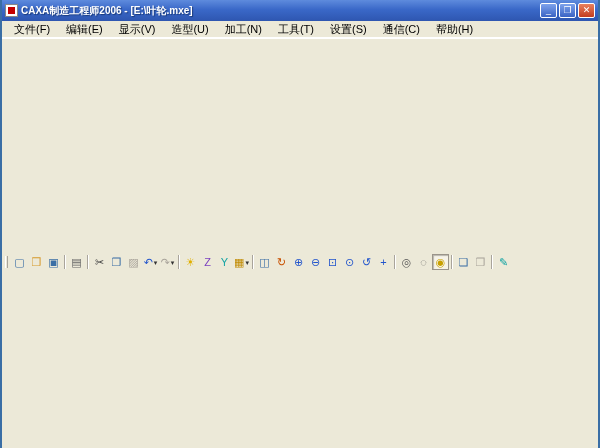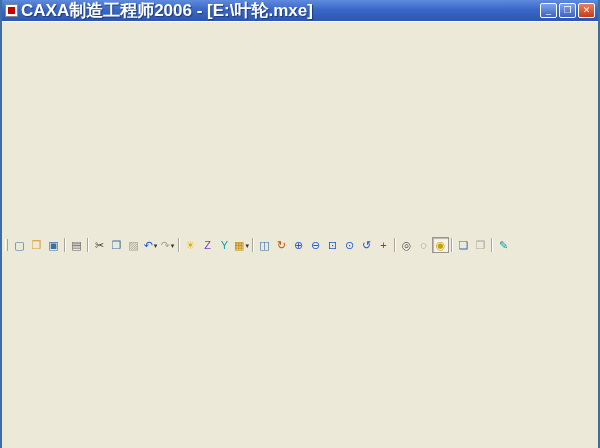--- a/index.html
+++ b/index.html
@@ -6,21 +6,21 @@
   html,body { width:600px; height:448px; overflow:hidden; background:#000;
               font-family:"Liberation Sans","DejaVu Sans",sans-serif; }
   .win { position:absolute; inset:0; border-left:2px solid #3A6EA5; border-right:2px solid #3A6EA5;
          background:#ECE9D8; display:flex; flex-direction:column; }
   
   .titlebar { height:21px; flex:none; display:flex; align-items:center; padding:0 3px;
     background:linear-gradient(to bottom,#5E8BDD 0%,#3A68C8 45%,#2E56B0 100%); }
   .appicon { width:13px; height:13px; flex:none; background:#fff; border:1px solid #888;
     display:flex; align-items:center; justify-content:center; margin-right:3px; }
   .appicon i { display:block; width:7px; height:7px; background:#C40000; }
-  .title { color:#fff; font-size:17px; font-weight:bold; text-shadow:1px 1px 1px #1a3a7a;
+  .title { color:#fff; font-size:10px; font-weight:bold; text-shadow:1px 1px 1px #1a3a7a;
     flex:1; white-space:nowrap; overflow:hidden; }
   .winbtn { width:17px; height:15px; margin-left:2px; flex:none; border:1px solid #fff;
     border-radius:2px; color:#fff; font-size:9px; line-height:13px; text-align:center;
     background:linear-gradient(#7DA2EC,#3A63C4); }
   .winbtn.close { background:linear-gradient(#E8815E,#C43C1E); }
   
   .menubar { height:17px; flex:none; display:flex; align-items:center; background:#ECE9D8;
     border-bottom:1px solid #fff; font-size:11px; padding-left:4px; }
   .menuitem { padding:1px 8px; white-space:nowrap; }
   
@@ -50,20 +50,31 @@
   <div class="titlebar">
     <span class="appicon">
         <i></i>
       </span>
     <span class="title">CAXA制造工程师2006  -  [E:\叶轮.mxe]</span>
     <span class="winbtn">_</span>
     <span class="winbtn">❐</span>
     <span class="winbtn close">✕</span>
   </div>
 
+  <div class="menubar">
+      <span class="menuitem">文件(F)</span>
+      <span class="menuitem">编辑(E)</span>
+      <span class="menuitem">显示(V)</span>
+      <span class="menuitem">造型(U)</span>
+      <span class="menuitem">加工(N)</span>
+      <span class="menuitem">工具(T)</span>
+      <span class="menuitem">设置(S)</span>
+      <span class="menuitem">通信(C)</span>
+      <span class="menuitem">帮助(H)</span>
+    </div>
 
   <div class="tbrow tb gripped">
       <span class="grip"></span>
       <span class="tbtn">
         <span class="glyph" style="color: rgb(58, 110, 165);">▢</span>
       </span>
       <span class="tbtn">
         <span class="glyph" style="color: rgb(214, 154, 45);">❒</span>
       </span>
       <span class="tbtn">

